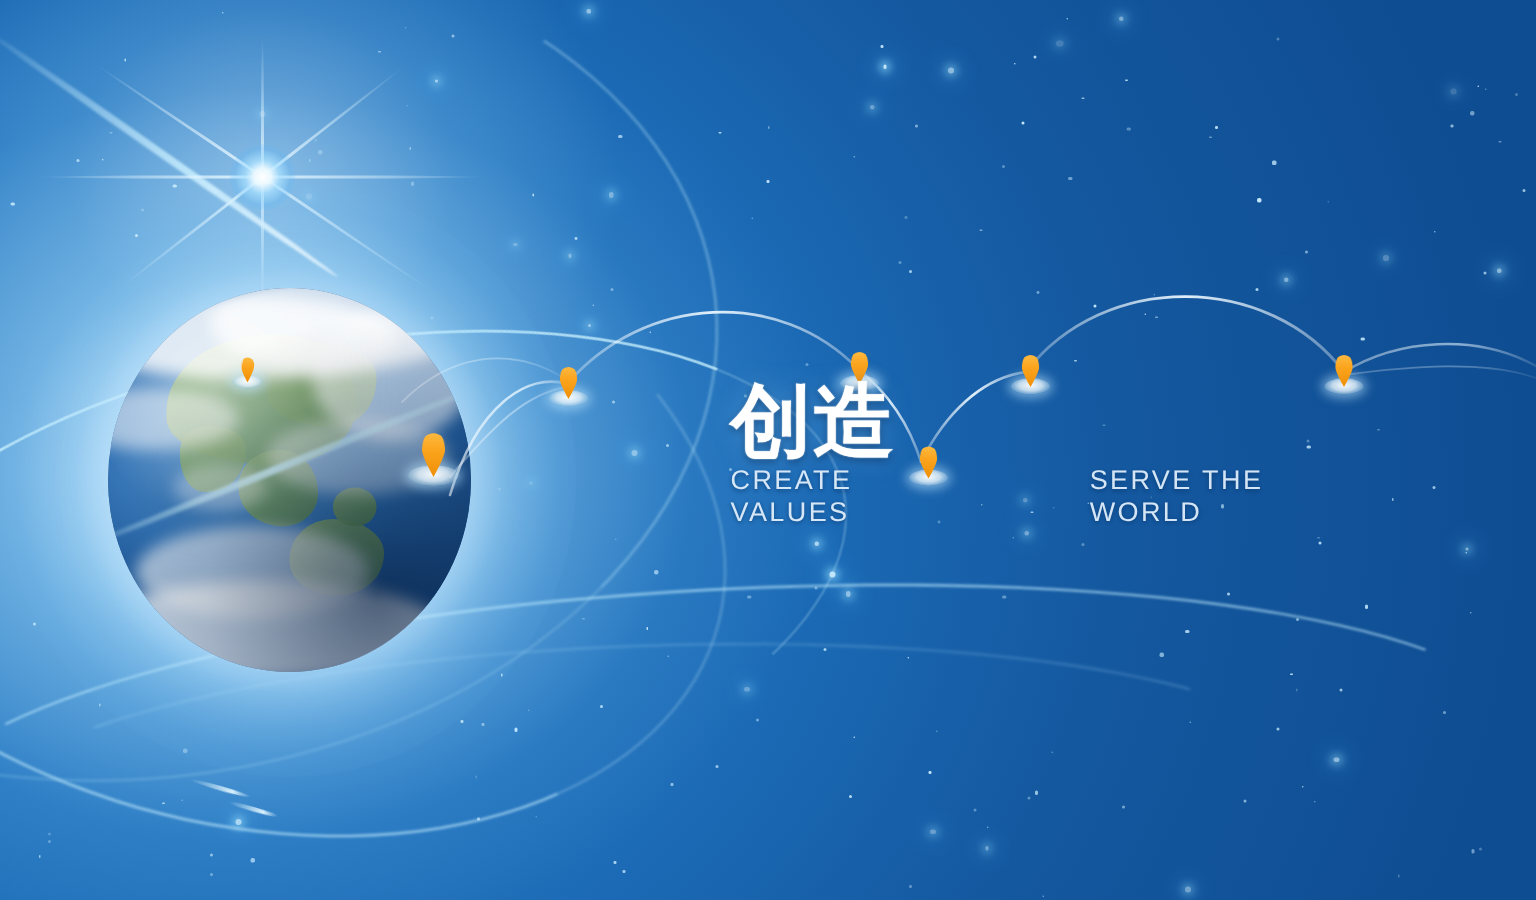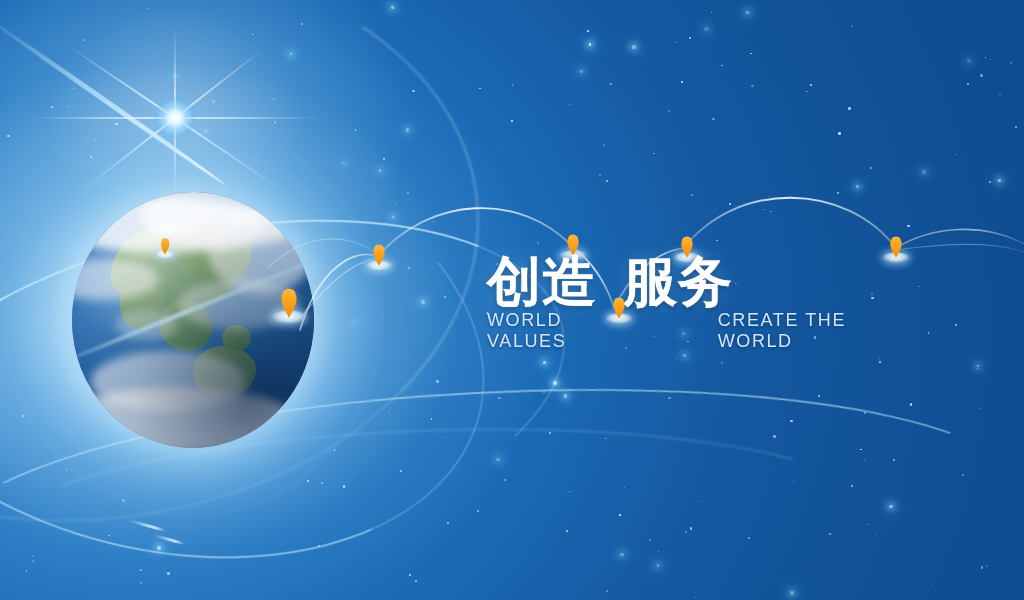--- a/index.html
+++ b/index.html
@@ -448,30 +448,29 @@
     </div>
   <div class="pin" style="left:883px;top:229px;">
       <span class="base"></span>
       <span class="drop"></span>
     </div>
 
   <div id="headline">
     <div class="line">
       <span class="cn-big">创造</span>
         <span class="gap"></span>
-        <span class="cn-big">服务</span>
     </div>
   </div>
 
   <div class="pin" style="left:606px;top:290px;">
       <span class="base"></span>
       <span class="drop"></span>
     </div>
 
   <div id="subline">
-    <span class="en" id="en1">WORLD VALUES</span>
-    <span class="en" id="en2" style="margin-left:78px;">CREATE THE WORLD</span>
+    <span class="en" id="en1">CREATE VALUES</span>
+    <span class="en" id="en2" style="margin-left:78px;">SERVE THE WORLD</span>
   </div>
 
   <div class="comet" style="left:126px;top:524px;width:42px;height:3px;transform:rotate(16deg);"></div>
   <div class="comet" style="left:152px;top:538px;width:34px;height:2.6px;transform:rotate(16deg);"></div>
 
 </div>
 
 </body></html>

